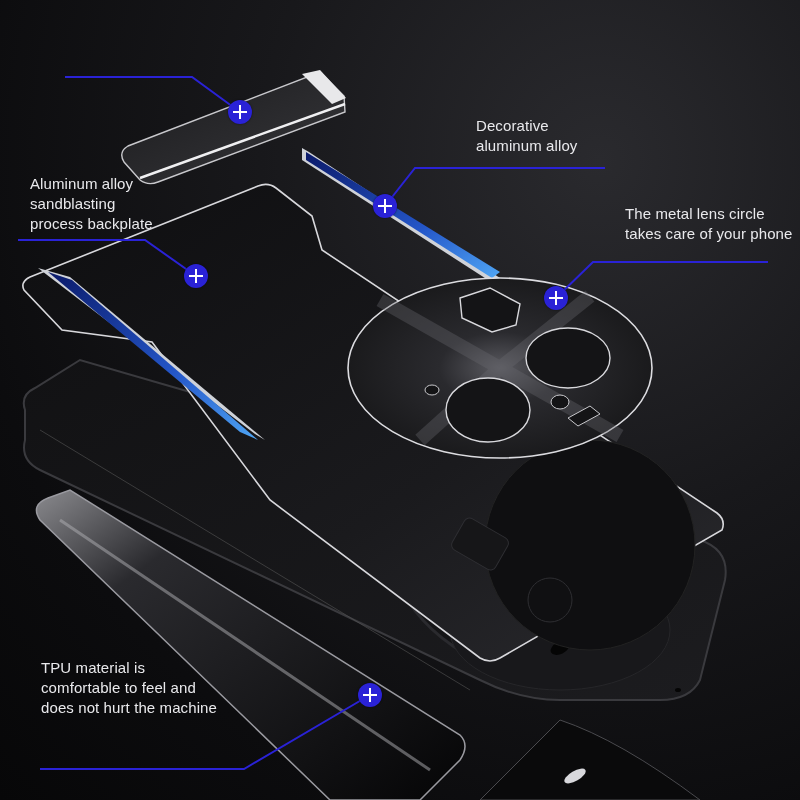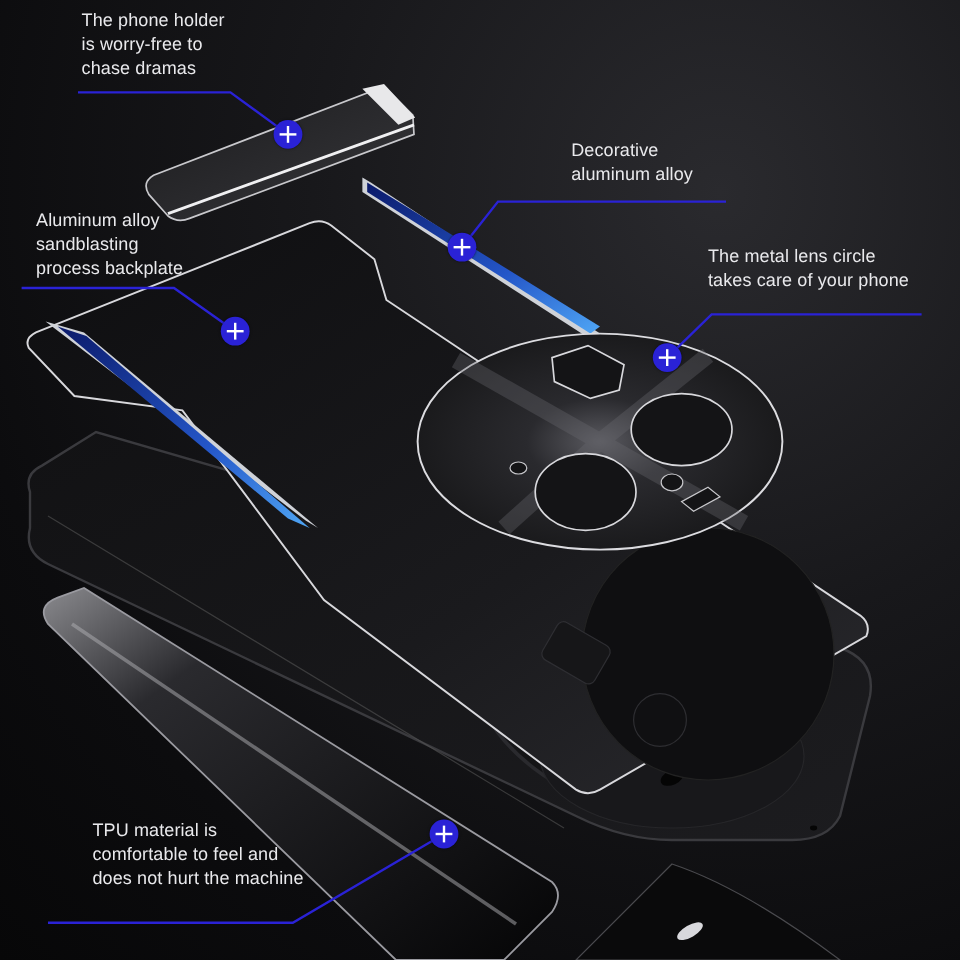--- a/index.html
+++ b/index.html
@@ -118,31 +118,28 @@
 
     <g fill="none" stroke="#2a22d6" stroke-width="2">
       <polyline points="65,77 192,77 240,112"></polyline>
       <polyline points="605,168 415,168 385,206"></polyline>
       <polyline points="18,240 145,240 196,276"></polyline>
       <polyline points="768,262 593,262 556,298"></polyline>
       <polyline points="40,769 244,769 370,695"></polyline>
     </g>
   </svg>
 
-  <div class="callout-text" style="left:68px; top:8px;">The phone holder
-is worry-free to
-chase dramas</div>
   <div class="callout-text" style="left:476px; top:116px;">Decorative
 aluminum alloy</div>
   <div class="callout-text" style="left:30px; top:174px;">Aluminum alloy
 sandblasting
 process backplate</div>
-  <div class="callout-text" style="left:590px; top:204px;">The metal lens circle
+  <div class="callout-text" style="left:625px; top:204px;">The metal lens circle
 takes care of your phone</div>
-  <div class="callout-text" style="left:41px; top:683px;margin-left:36px;">TPU material is
+  <div class="callout-text" style="left:41px; top:658px;">TPU material is
 comfortable to feel and
 does not hurt the machine</div>
 
   <div class="marker" style="left:240px; top:112px;"></div>
   <div class="marker" style="left:385px; top:206px;"></div>
   <div class="marker" style="left:196px; top:276px;"></div>
   <div class="marker" style="left:556px; top:298px;"></div>
   <div class="marker" style="left:370px; top:695px;"></div>
 
 </div>

